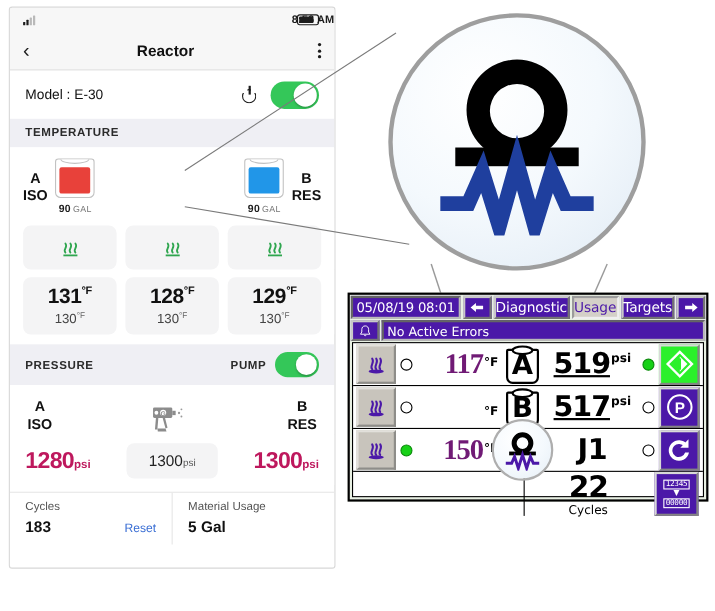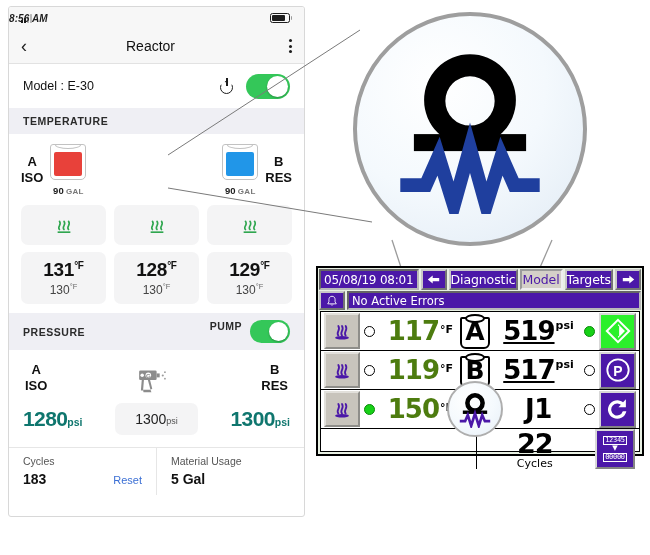--- a/index.html
+++ b/index.html
@@ -20,39 +20,39 @@
     height:22px;background:#f7f7f7;display:flex;align-items:center;
     padding:0 12px;position:relative;
   }
   .sb-signal{display:flex;align-items:flex-end;gap:1px;height:9px;}
   .sb-signal i{display:block;width:2px;background:#1c1c1c;border-radius:.5px;}
   .sb-signal i:nth-child(1){height:3px;}
   .sb-signal i:nth-child(2){height:5px;}
   .sb-signal i:nth-child(3){height:7px;background:#b9b9b9;}
   .sb-signal i:nth-child(4){height:9px;background:#b9b9b9;}
   .sb-time{
-    position:absolute;left:0;right:12px;text-align:left;
-    font-size:10px;font-weight:bold;color:#1c1c1c;letter-spacing:.1px;font-style:italic;
+    position:absolute;left:0;right:0;text-align:right;
+    font-size:10px;font-weight:bold;color:#1c1c1c;letter-spacing:.1px;
   }
   .sb-batt{margin-left:auto;display:flex;align-items:center;}
   .sb-batt .shell{
     width:20px;height:10px;border:1px solid #1c1c1c;border-radius:2.5px;
     padding:1px;box-sizing:border-box;
   }
   .sb-batt .fill{width:85%;height:100%;background:#1c1c1c;border-radius:1px;}
   .sb-batt .tip{width:1.5px;height:4px;background:#9a9a9a;margin-left:1px;border-radius:0 1px 1px 0;}
 
   .navbar{
     height:34px;background:#f7f7f7;border-bottom:1px solid #e2e2e2;
     display:flex;align-items:center;padding:0 12px;position:relative;
   }
   .nav-back{font-size:18px;color:#1c1c1c;line-height:1;font-weight:500;cursor:pointer;}
   .nav-title{
     position:absolute;left:0;right:12px;text-align:center;
-    font-size:14px;font-weight:normal;color:#111;
+    font-size:14px;font-weight:bold;color:#111;
   }
   .nav-more{
     margin-left:auto;display:flex;flex-direction:column;gap:2.5px;
     align-items:center;cursor:pointer;z-index:2;
   }
   .nav-more span{width:3px;height:3px;border-radius:50%;background:#1c1c1c;display:block;}
 
   .infoblock{
     padding:10px 14px 9px;display:flex;align-items:center;background:#fff;text-align:right;
   }
@@ -77,41 +77,41 @@
     position:absolute;top:2px;right:2px;width:21px;height:21px;border-radius:50%;
     background:#fff;box-shadow:0 1px 2px rgba(0,0,0,.28);
   }
   .toggle.sm{width:40px;height:23px;border-radius:12px;}
   .toggle.sm .knob{width:19px;height:19px;}
 
   .sectionhdr{
     background:#efeff4;padding:7px 14px;font-size:10.5px;font-weight:bold;
     color:#2b2b2b;letter-spacing:.55px;display:flex;align-items:center;
   }
-  .sectionhdr .right{margin-left:auto;display:flex;align-items:flex-start;gap:8px;}
+  .sectionhdr .right{margin-left:auto;display:flex;align-items:center;gap:8px;}
   .sectionhdr .pumplbl{font-size:10.5px;font-weight:bold;letter-spacing:.5px;color:#2b2b2b;}
 
   .tanksrow{
     display:flex;align-items:flex-start;justify-content:space-between;
     padding:10px 12px 2px;background:#fff;
   }
   .tankcell{display:flex;align-items:center;gap:7px;}
   .tanklbl{font-size:13px;font-weight:bold;color:#111;line-height:1.25;text-align:center;}
   .tankwrap{display:flex;flex-direction:column;align-items:center;}
   .tank{
     width:34px;height:34px;border:1.6px solid #c2c2c2;border-radius:3px 3px 5px 5px;
     position:relative;overflow:hidden;background:#fff;
   }
   .tank::before{
     content:"";position:absolute;left:4px;right:4px;top:-4px;height:8px;
     border:1.6px solid #c2c2c2;border-radius:50%;background:#fff;box-sizing:border-box;
   }
   .tank .liq{position:absolute;left:3px;right:3px;bottom:3px;height:24px;border-radius:2px;}
   .gal{font-size:9.5px;font-weight:bold;color:#1c1c1c;margin-top:5px;letter-spacing:.2px;}
-  .gal small{font-size:8px;font-weight:bold;color:#777;margin-left:2px;letter-spacing:.3px;}
+  .gal small{font-size:8px;font-weight:normal;color:#777;margin-left:2px;letter-spacing:.3px;}
 
   .hosecell{display:flex;flex-direction:column;align-items:center;}
   .hosecircle{
     width:50px;height:50px;border-radius:50%;
     background:radial-gradient(circle at 38% 32%,#ffffff 0%,#f2f7fc 55%,#e3ecf5 100%);
     border:1.6px solid #b0b0b0;display:flex;align-items:center;justify-content:center;
   }
   .hoseglyph{width:30px;height:30px;display:block;}
   .hoselbl{font-size:10.5px;font-weight:bold;color:#1c1c1c;margin-top:4px;}
 
@@ -129,21 +129,21 @@
   .pressrow{
     display:flex;align-items:flex-end;justify-content:space-between;
     padding:12px 16px 0;background:#fff;
   }
   .plabel{font-size:13px;font-weight:bold;color:#111;text-align:center;line-height:1.25;}
   .gunicon{width:42px;height:30px;}
   .pvalrow{
     display:flex;align-items:center;justify-content:space-between;
     padding:8px 14px 6px;background:#fff;
   }
-  .pbig{font-size:21px;font-weight:bold;color:#0f766e;letter-spacing:-.6px;}
+  .pbig{font-size:21px;font-weight:bold;color:#be185d;letter-spacing:-.6px;}
   .pbig small{font-size:10.5px;font-weight:bold;letter-spacing:0;}
   .pmid{
     background:#f4f4f5;border-radius:7px;padding:8px 20px;
     font-size:14px;color:#222;
   }
   .pmid small{font-size:9px;color:#555;}
 
   .statsrow{
     display:flex;border-top:1px solid #e6e6e6;margin:6px 0 0;
   }
@@ -216,21 +216,21 @@
     width:32px;height:32px;background:#c8c4bc;border:2px outset #e2e0db;
     display:flex;align-items:center;justify-content:center;cursor:pointer;flex:none;
   }
   .heatbtn svg{width:22px;height:22px;}
   .led{
     width:9px;height:9px;border-radius:50%;border:1.2px solid #000;
     background:#ffffff;margin:0 4px;flex:none;
   }
   .led.on{background:#17d117;border-color:#0a8a0a;}
   .tempgrp{display:flex;align-items:center;justify-content:flex-end;width:74px;}
-  .hmi-temp{font-size:26px;font-weight:bold;color:#4d7c0f;letter-spacing:-1px;}
+  .hmi-temp{font-size:26px;font-weight:bold;color:#701a75;letter-spacing:-1px;font-family:Liberation Serif, serif;}
   .hmi-unit{font-size:11px;font-weight:bold;color:#000;margin-left:1px;align-self:flex-start;margin-top:7px;}
   .vessel{
     width:34px;height:38px;position:relative;margin:0 5px;flex:none;
     display:flex;align-items:center;justify-content:center;
   }
   .vesselbox{
     position:absolute;left:2px;right:2px;top:5px;bottom:1px;
     border:2px solid #000;border-radius:2px 2px 6px 6px;background:#fff;
   }
   .vesselbox::before{
@@ -472,21 +472,21 @@
 <div id="hmi">
 
   <div class="hmi-topbar">
     <div class="hmi-datetime">05/08/19 08:01</div>
     <div class="arrowbtn">
       <svg viewBox="0 0 16 12">
           <path d="M7 1 L7 4 L15 4 L15 8 L7 8 L7 11 L1 6 Z" fill="#fff"></path>
         </svg>
     </div>
     <div class="tabbtn">Diagnostic</div>
-    <div class="tabbtn active">Model</div>
+    <div class="tabbtn active">Usage</div>
     <div class="tabbtn">Targets</div>
     <div class="arrowbtn">
       <svg viewBox="0 0 16 12">
           <path d="M9 1 L9 4 L1 4 L1 8 L9 8 L9 11 L15 6 Z" fill="#fff"></path>
         </svg>
     </div>
   </div>
 
   <div class="hmi-statusbar">
     <div class="bellbtn">
@@ -534,21 +534,20 @@
 
     <div class="hmi-row">
       <div class="heatbtn">
         <svg viewBox="0 0 24 24">
           <path d="M8 17 C5 13.5 11 11 8 6.5 M12 17 C9 13.5 15 11 12 6.5 M16 17 C13 13.5 19 11 16 6.5" fill="none" stroke="#4b18a8" stroke-width="2" stroke-linecap="round"></path>
           <ellipse cx="12" cy="19.3" rx="7.5" ry="1.9" fill="#4b18a8"></ellipse>
         </svg>
       </div>
       <div class="led"></div>
       <div class="tempgrp">
-        <span class="hmi-temp">119</span>
         <span class="hmi-unit">°F</span>
       </div>
       <div class="vessel">
         <div class="vesselbox"></div>
           <span>B</span>
       </div>
       <div class="hmi-mid">
         <div class="presgrp">
           <span class="hmi-pres">517</span>
           <span class="hmi-psi">psi</span>

